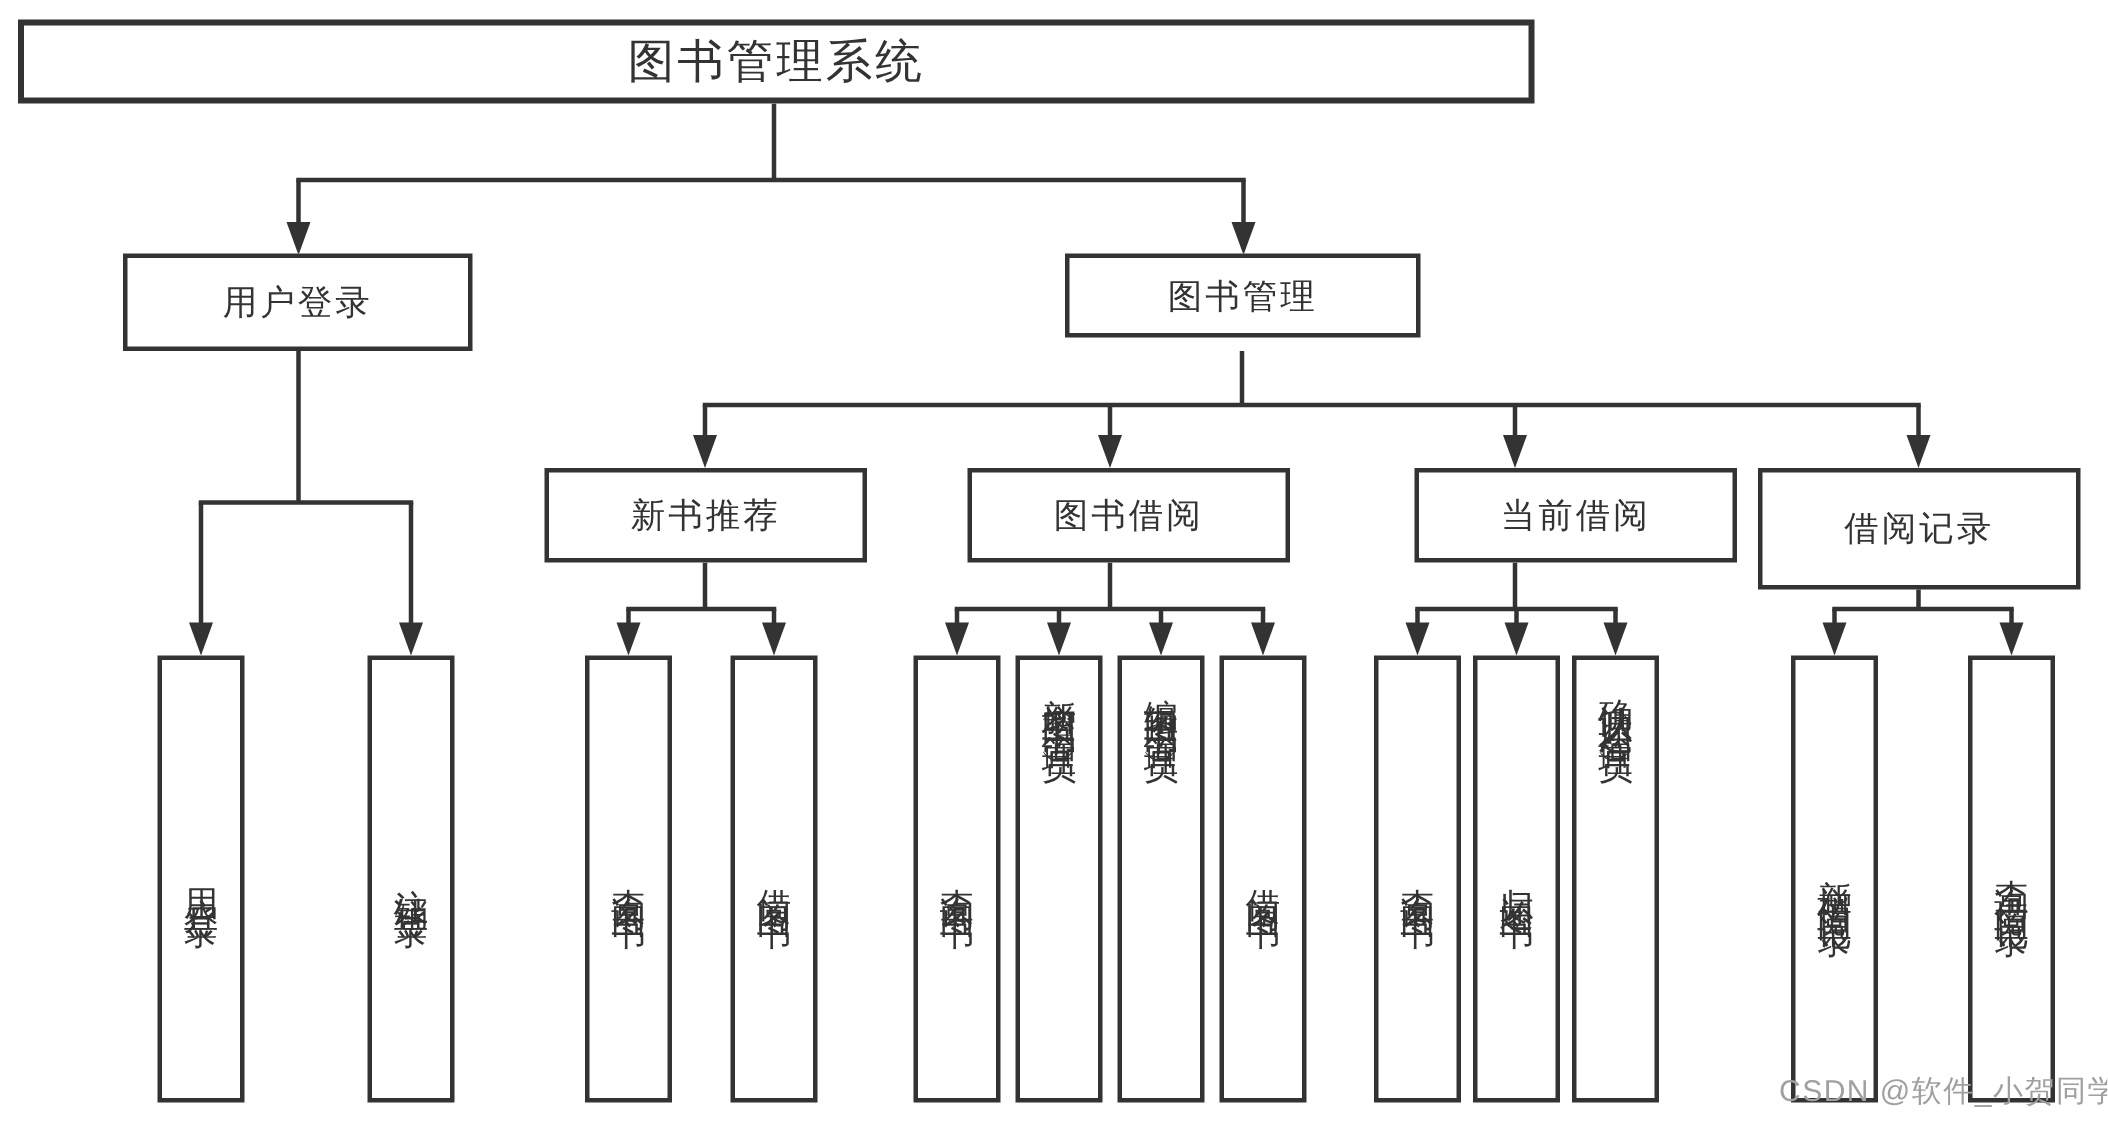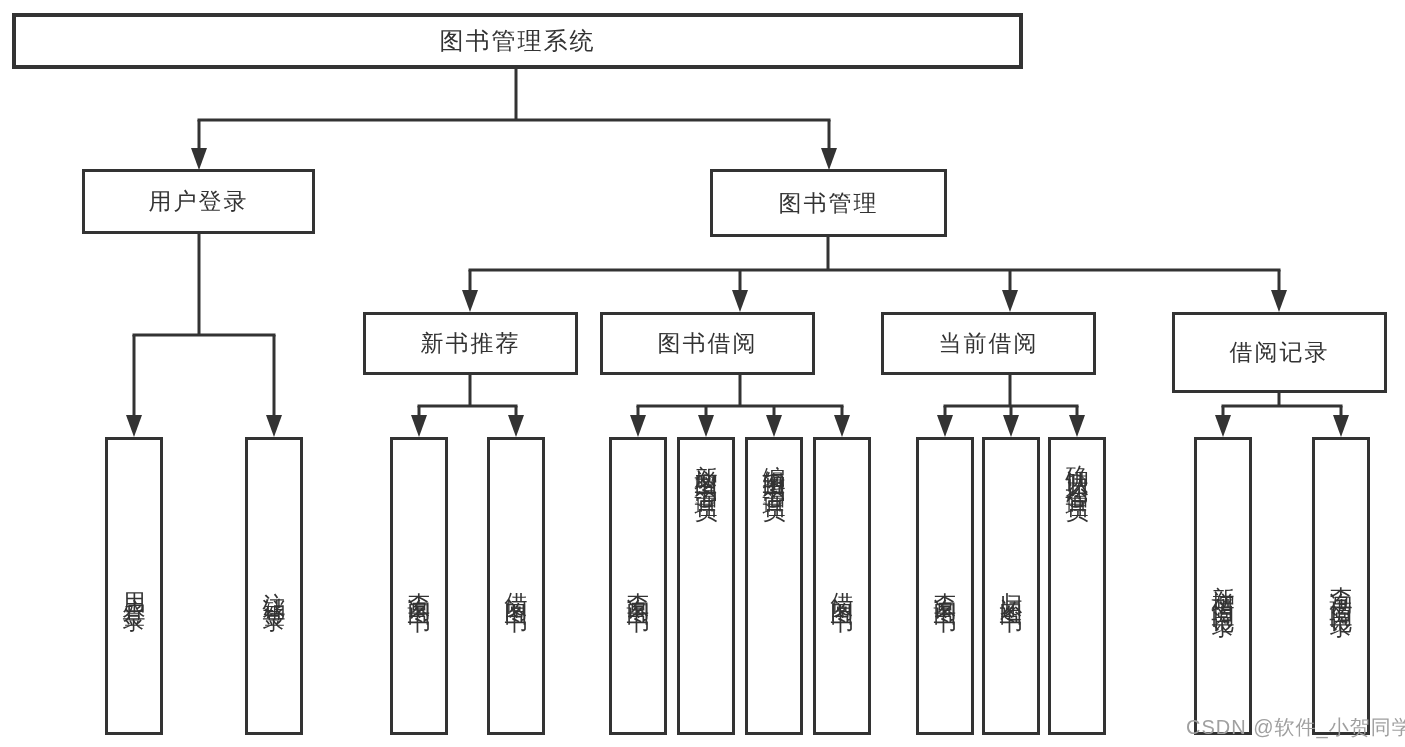--- a/index.html
+++ b/index.html
@@ -25,21 +25,21 @@
     z-index: 2;
     background: var(--background);
     border: 3px solid var(--box_border);
     color: var(--text);
     display: flex;
     align-items: center;
     justify-content: center;
     font-size: 23px;
     letter-spacing: 2px;
   }
-  .box.root { border-width: 4px; font-size: 24px; }
+  .box.root { border-width: 4px; font-size: 31px; }
   .leaf {
     top: 437px;
     width: 58px;
     height: 298px;
   }
   .leaf .vtext {
     writing-mode: vertical-rl;
     letter-spacing: 6px;
     font-size: 23px;
     line-height: 1.0;
@@ -128,31 +128,31 @@
     </g>
   </svg>
 
   <div class="box root" style="left:12px; top:13px; width:1011px; height:56px;">
     <span>图书管理系统</span>
   </div>
 
   <div class="box" style="left:82px; top:169px; width:233px; height:65px;">
     <span>用户登录</span>
   </div>
-  <div class="box" style="left:710px; top:169px; width:237px; height:68px;">
+  <div class="box" style="left:710px; top:169px; width:237px; height:56px;">
     <span>图书管理</span>
   </div>
 
   <div class="box" style="left:363px; top:312px; width:215px; height:63px;align-items:center;">
     <span>新书推荐</span>
   </div>
-  <div class="box" style="left:600px; top:312px; width:215px; height:63px;">
+  <div class="box" style="left:645px; top:312px; width:215px; height:63px;">
     <span>图书借阅</span>
   </div>
-  <div class="box" style="left:881px; top:312px; width:215px; height:63px;">
+  <div class="box" style="left:943px; top:312px; width:215px; height:63px;">
     <span>当前借阅</span>
   </div>
   <div class="box" style="left:1172px; top:312px; width:215px; height:81px;">
     <span>借阅记录</span>
   </div>
 
   <div class="box leaf" style="left:105px;">
     <span class="vtext">用户登录</span>
   </div>
   <div class="box leaf" style="left:245px;">

